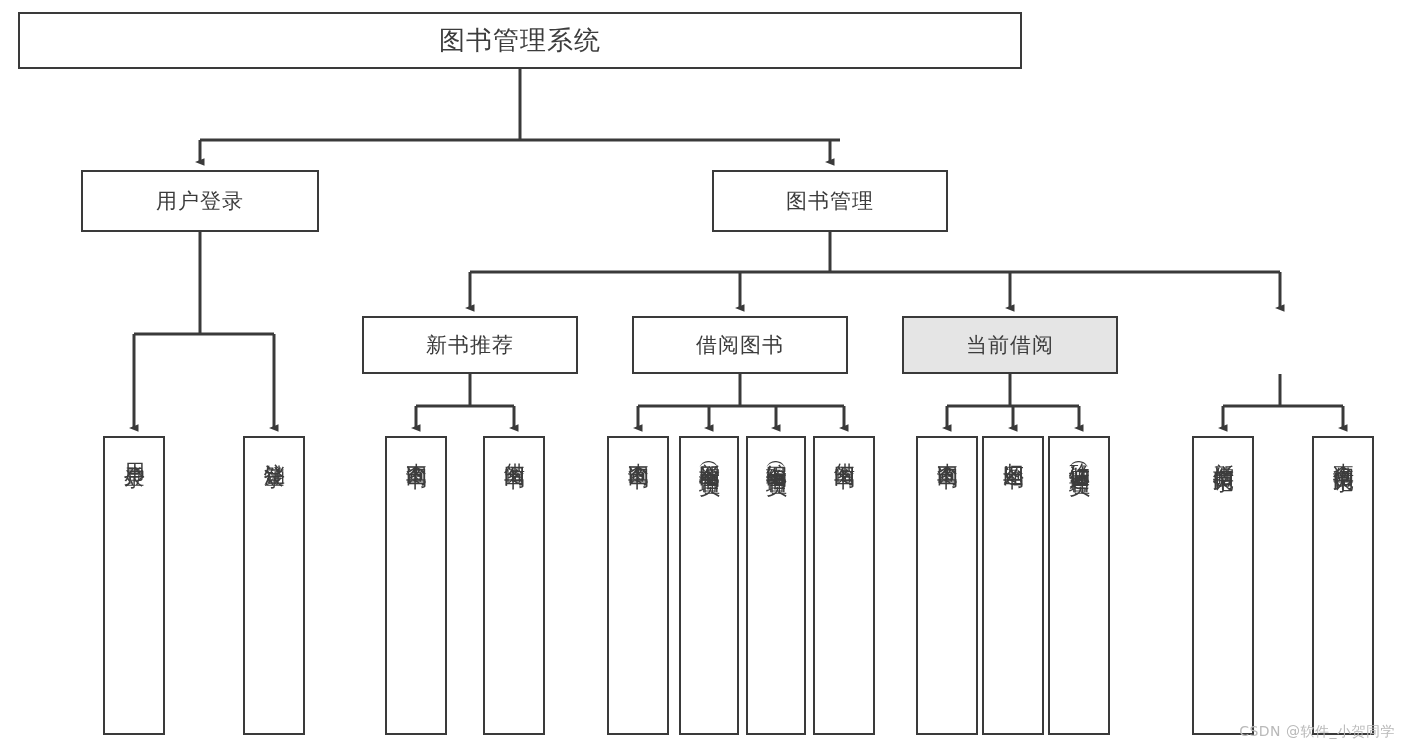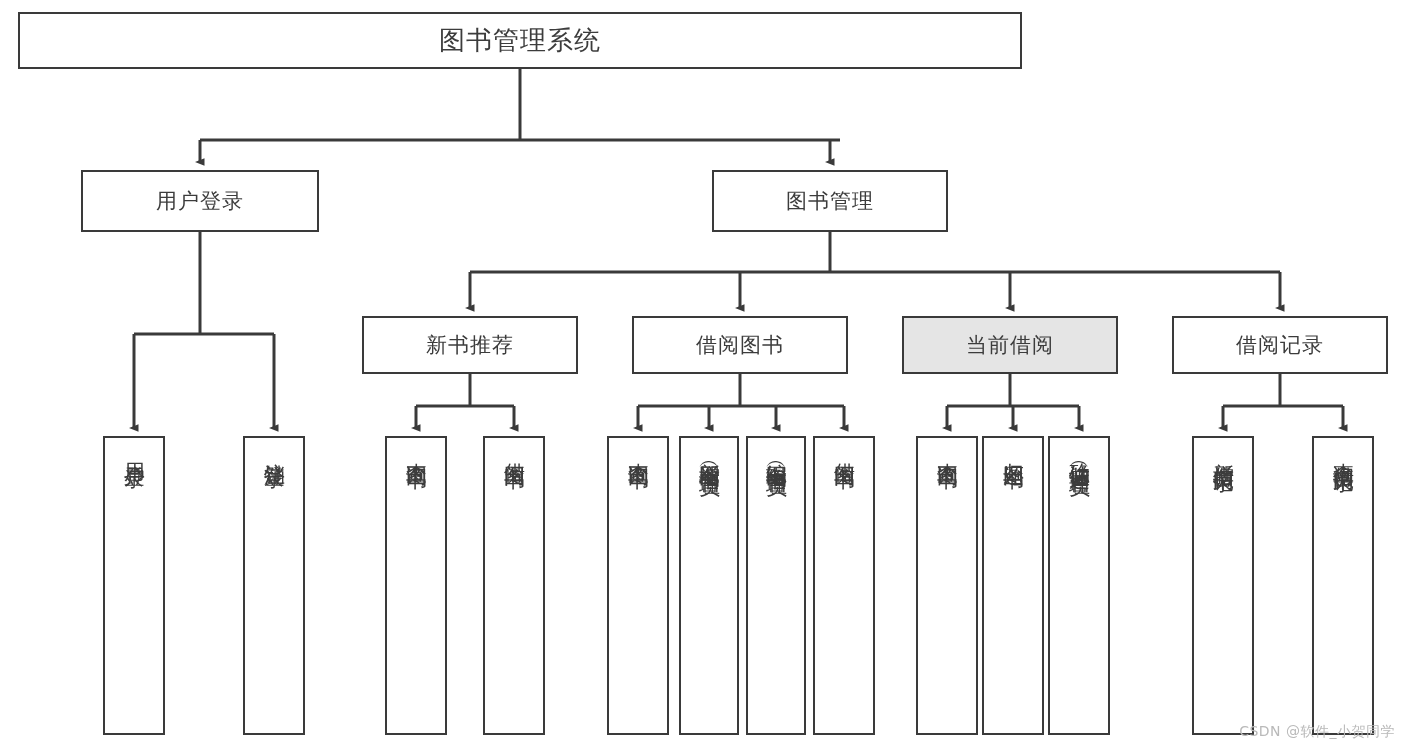--- a/index.html
+++ b/index.html
@@ -138,23 +138,20 @@
 
   <div class="node node-h" style="left: 362px; top: 316px; width: 216px; height: 58px; border-color: rgb(58, 58, 58); background: rgb(255, 255, 255); color: rgb(60, 60, 60);">
     <span class="node-label">新书推荐</span>
   </div>
   <div class="node node-h" style="left: 632px; top: 316px; width: 216px; height: 58px; border-color: rgb(58, 58, 58); background: rgb(255, 255, 255); color: rgb(60, 60, 60);">
     <span class="node-label">借阅图书</span>
   </div>
   <div class="node node-h" style="left: 902px; top: 316px; width: 216px; height: 58px; border-color: rgb(58, 58, 58); background: #e5e5e5; color: rgb(60, 60, 60);">
     <span class="node-label">当前借阅</span>
   </div>
-  <div class="node node-h" style="left: 1172px; top: 316px; width: 216px; height: 58px; border-color: rgb(58, 58, 58); background: rgb(255, 255, 255); color: rgb(60, 60, 60);">
-    <span class="node-label">借阅记录</span>
-  </div>
 
   <div class="node node-v" style="left: 103px; top: 436px; width: 62px; height: 299px; border-color: rgb(58, 58, 58); background: rgb(255, 255, 255); color: rgb(60, 60, 60);">
     <span class="node-label">用户登录</span>
   </div>
   <div class="node node-v" style="left: 243px; top: 436px; width: 62px; height: 299px; border-color: rgb(58, 58, 58); background: rgb(255, 255, 255); color: rgb(60, 60, 60);">
     <span class="node-label">注销登录</span>
   </div>
   <div class="node node-v" style="left: 385px; top: 436px; width: 62px; height: 299px; border-color: rgb(58, 58, 58); background: rgb(255, 255, 255); color: rgb(60, 60, 60);">
     <span class="node-label">查询图书</span>
   </div>

